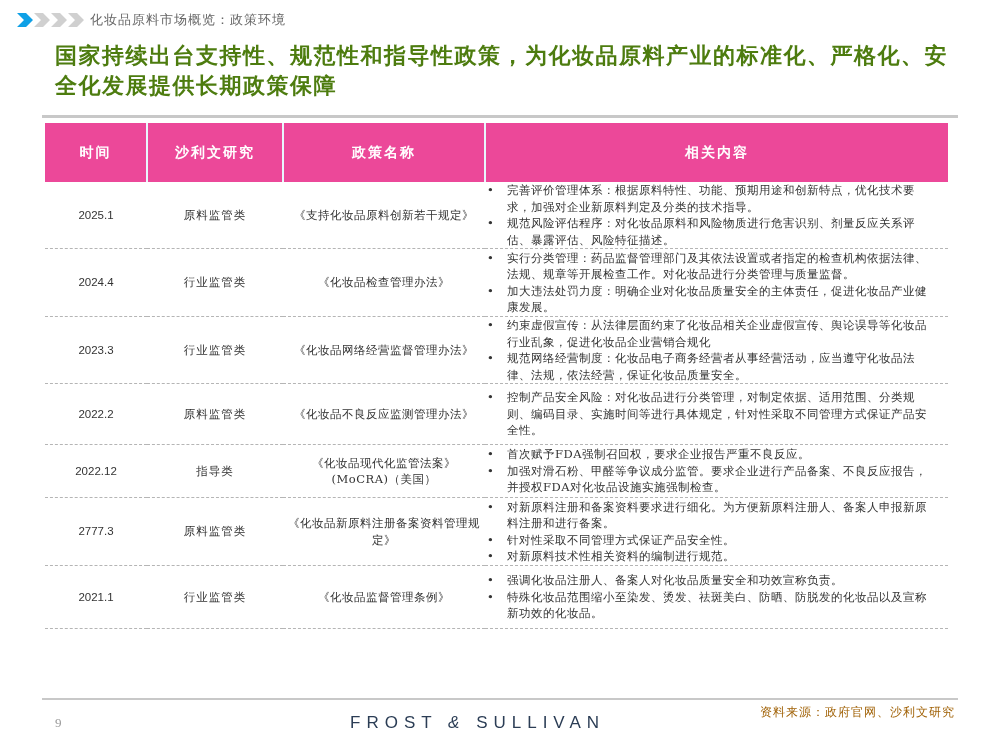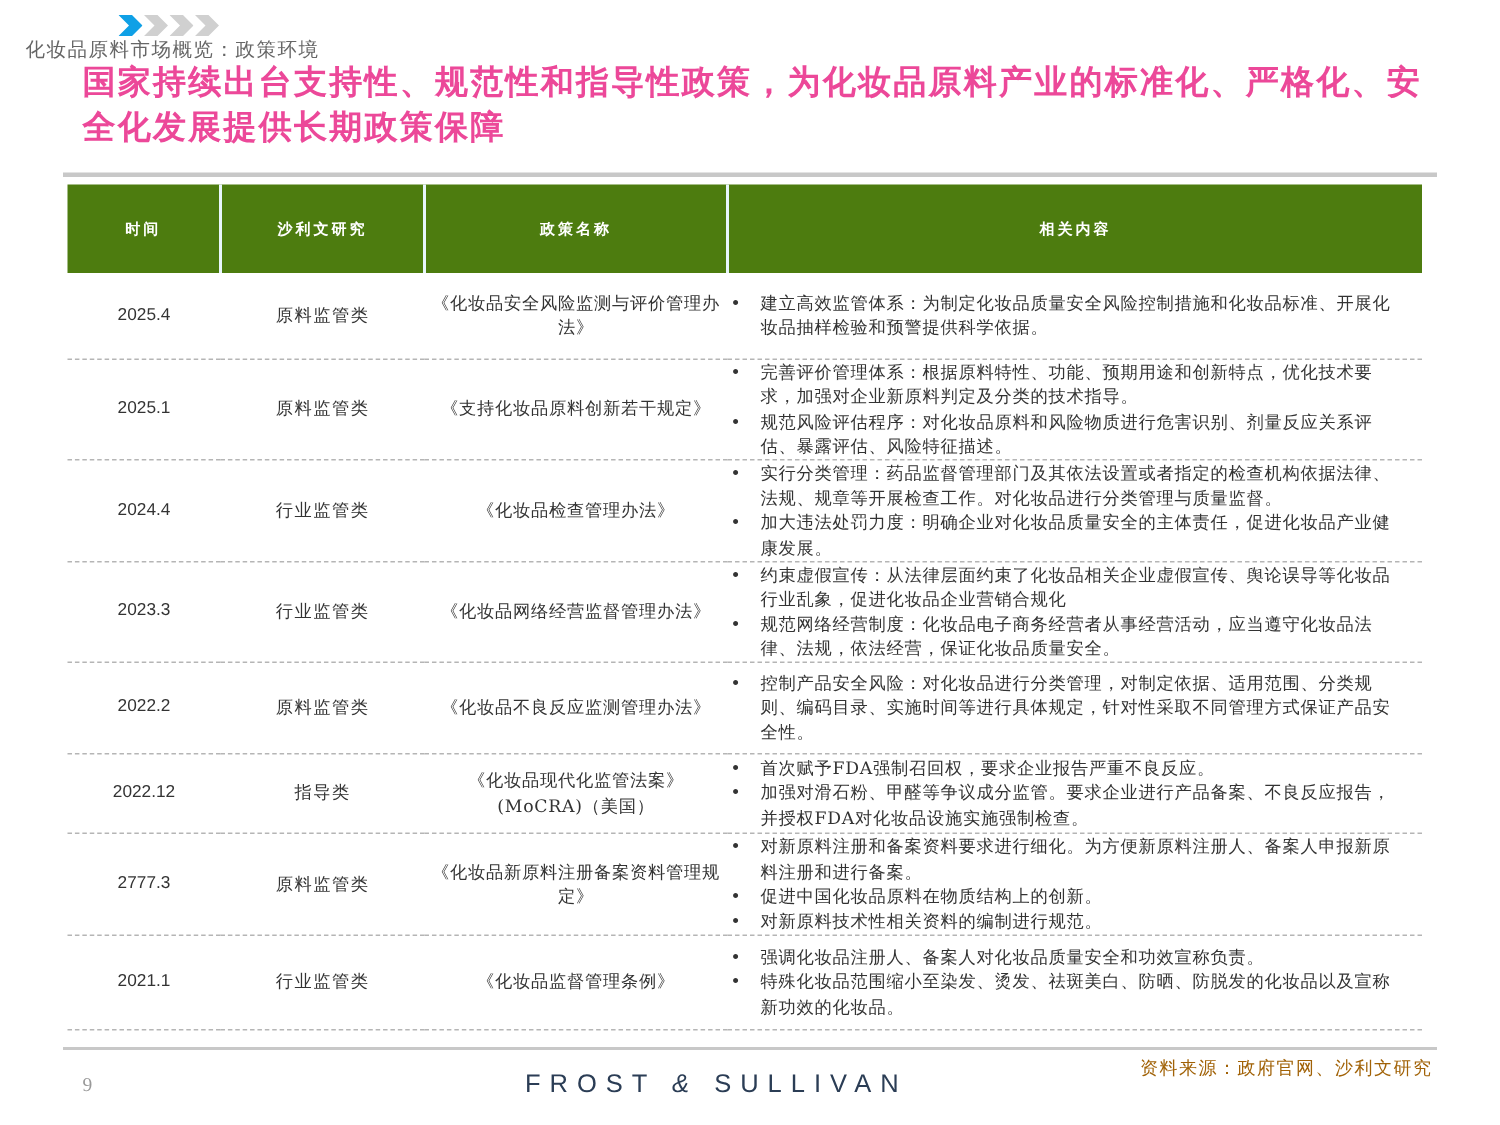--- a/index.html
+++ b/index.html
@@ -1,30 +1,30 @@
 <!DOCTYPE html>
 <html><head>
 <meta charset="utf-8">
 <style>
   html, body { margin:0; padding:0; background:#ffffff; }
   body { width:1000px; height:750px; position:relative; overflow:hidden;
          font-family:"DejaVu Serif","Liberation Serif",serif; color:#222; }
 
-  .crumb { position:absolute; left:17px; top:10px; height:20px; display:flex; align-items:center;flex-direction:column; }
+  .crumb { position:absolute; left:17px; top:10px; height:20px; display:flex; align-items:center; }
   .chev { display:flex; align-items:center; gap:1px; margin-right:6px; }
   .chev svg { display:block; }
   .crumb-text { font-size:13px; color:#666; letter-spacing:1px; }
 
   .title { position:absolute; left:55px; top:40px; width:900px; font-size:22px; font-weight:bold;
-           color:#ec4899; line-height:30px; letter-spacing:1.5px; }
+           color:#4d7c0f; line-height:30px; letter-spacing:1.5px; }
 
   .topline { position:absolute; left:42px; top:115px; width:916px; height:3px; background:#c8c8c8; }
 
   table.policy { position:absolute; left:45px; top:123px; width:903px; border-collapse:collapse; table-layout:fixed; }
-  table.policy th { background:#4d7c0f; color:#ffffff; font-weight:bold; font-size:10px; height:57px;
+  table.policy th { background:#ec4899; color:#ffffff; font-weight:bold; font-size:14px; height:57px;
                     border-right:2px solid #e8f6fc; letter-spacing:2px; }
   table.policy th:last-child { border-right:none; }
   table.policy td { border-bottom:1px dashed #b5b5b5; vertical-align:middle; font-size:11.5px; line-height:16.5px; color:#333; }
   td.date { text-align:center; font-family:"Liberation Sans","DejaVu Sans",sans-serif; font-size:12.5px; color:#222; }
   td.type { text-align:center; letter-spacing:1px; }
   td.name { text-align:center; padding:0 4px; letter-spacing:0.5px; }
   td.content { padding:0 14px 0 0; }
   ul.bul { margin:0; padding:0 0 0 22px; list-style:none; }
   ul.bul li { position:relative; letter-spacing:0.5px; }
   ul.bul li::before { content:"•"; position:absolute; left:-20px; top:0; color:#333; }
@@ -69,30 +69,20 @@
   </colgroup>
   <thead>
     <tr>
       <th>时间</th>
       <th>沙利文研究</th>
       <th>政策名称</th>
       <th>相关内容</th>
     </tr>
   </thead>
   <tbody>
-    <tr style="height:57px">
-      <td class="date">2025.4</td>
-      <td class="type">原料监管类</td>
-      <td class="name">《化妆品安全风险监测与评价管理办法》</td>
-      <td class="content">
-          <ul class="bul">
-        <li>建立高效监管体系：为制定化妆品质量安全风险控制措施和化妆品标准、开展化妆品抽样检验和预警提供科学依据。</li>
-      </ul>
-        </td>
-    </tr>
     <tr style="height:65px">
       <td class="date">2025.1</td>
       <td class="type">原料监管类</td>
       <td class="name">《支持化妆品原料创新若干规定》</td>
       <td class="content">
           <ul class="bul">
         <li>完善评价管理体系：根据原料特性、功能、预期用途和创新特点，优化技术要求，加强对企业新原料判定及分类的技术指导。</li>
         <li>规范风险评估程序：对化妆品原料和风险物质进行危害识别、剂量反应关系评估、暴露评估、风险特征描述。</li>
       </ul>
         </td>
@@ -140,21 +130,21 @@
       </ul>
         </td>
     </tr>
     <tr style="height:68px">
       <td class="date">2777.3</td>
       <td class="type">原料监管类</td>
       <td class="name">《化妆品新原料注册备案资料管理规定》</td>
       <td class="content">
           <ul class="bul">
         <li>对新原料注册和备案资料要求进行细化。为方便新原料注册人、备案人申报新原料注册和进行备案。</li>
-        <li>促进中国化妆品原料在物质结构上的创新。</li>
+        <li>针对性采取不同管理方式保证产品安全性。</li>
         <li>对新原料技术性相关资料的编制进行规范。</li>
       </ul>
         </td>
     </tr>
     <tr style="height:63px">
       <td class="date">2021.1</td>
       <td class="type">行业监管类</td>
       <td class="name">《化妆品监督管理条例》</td>
       <td class="content">
           <ul class="bul">

